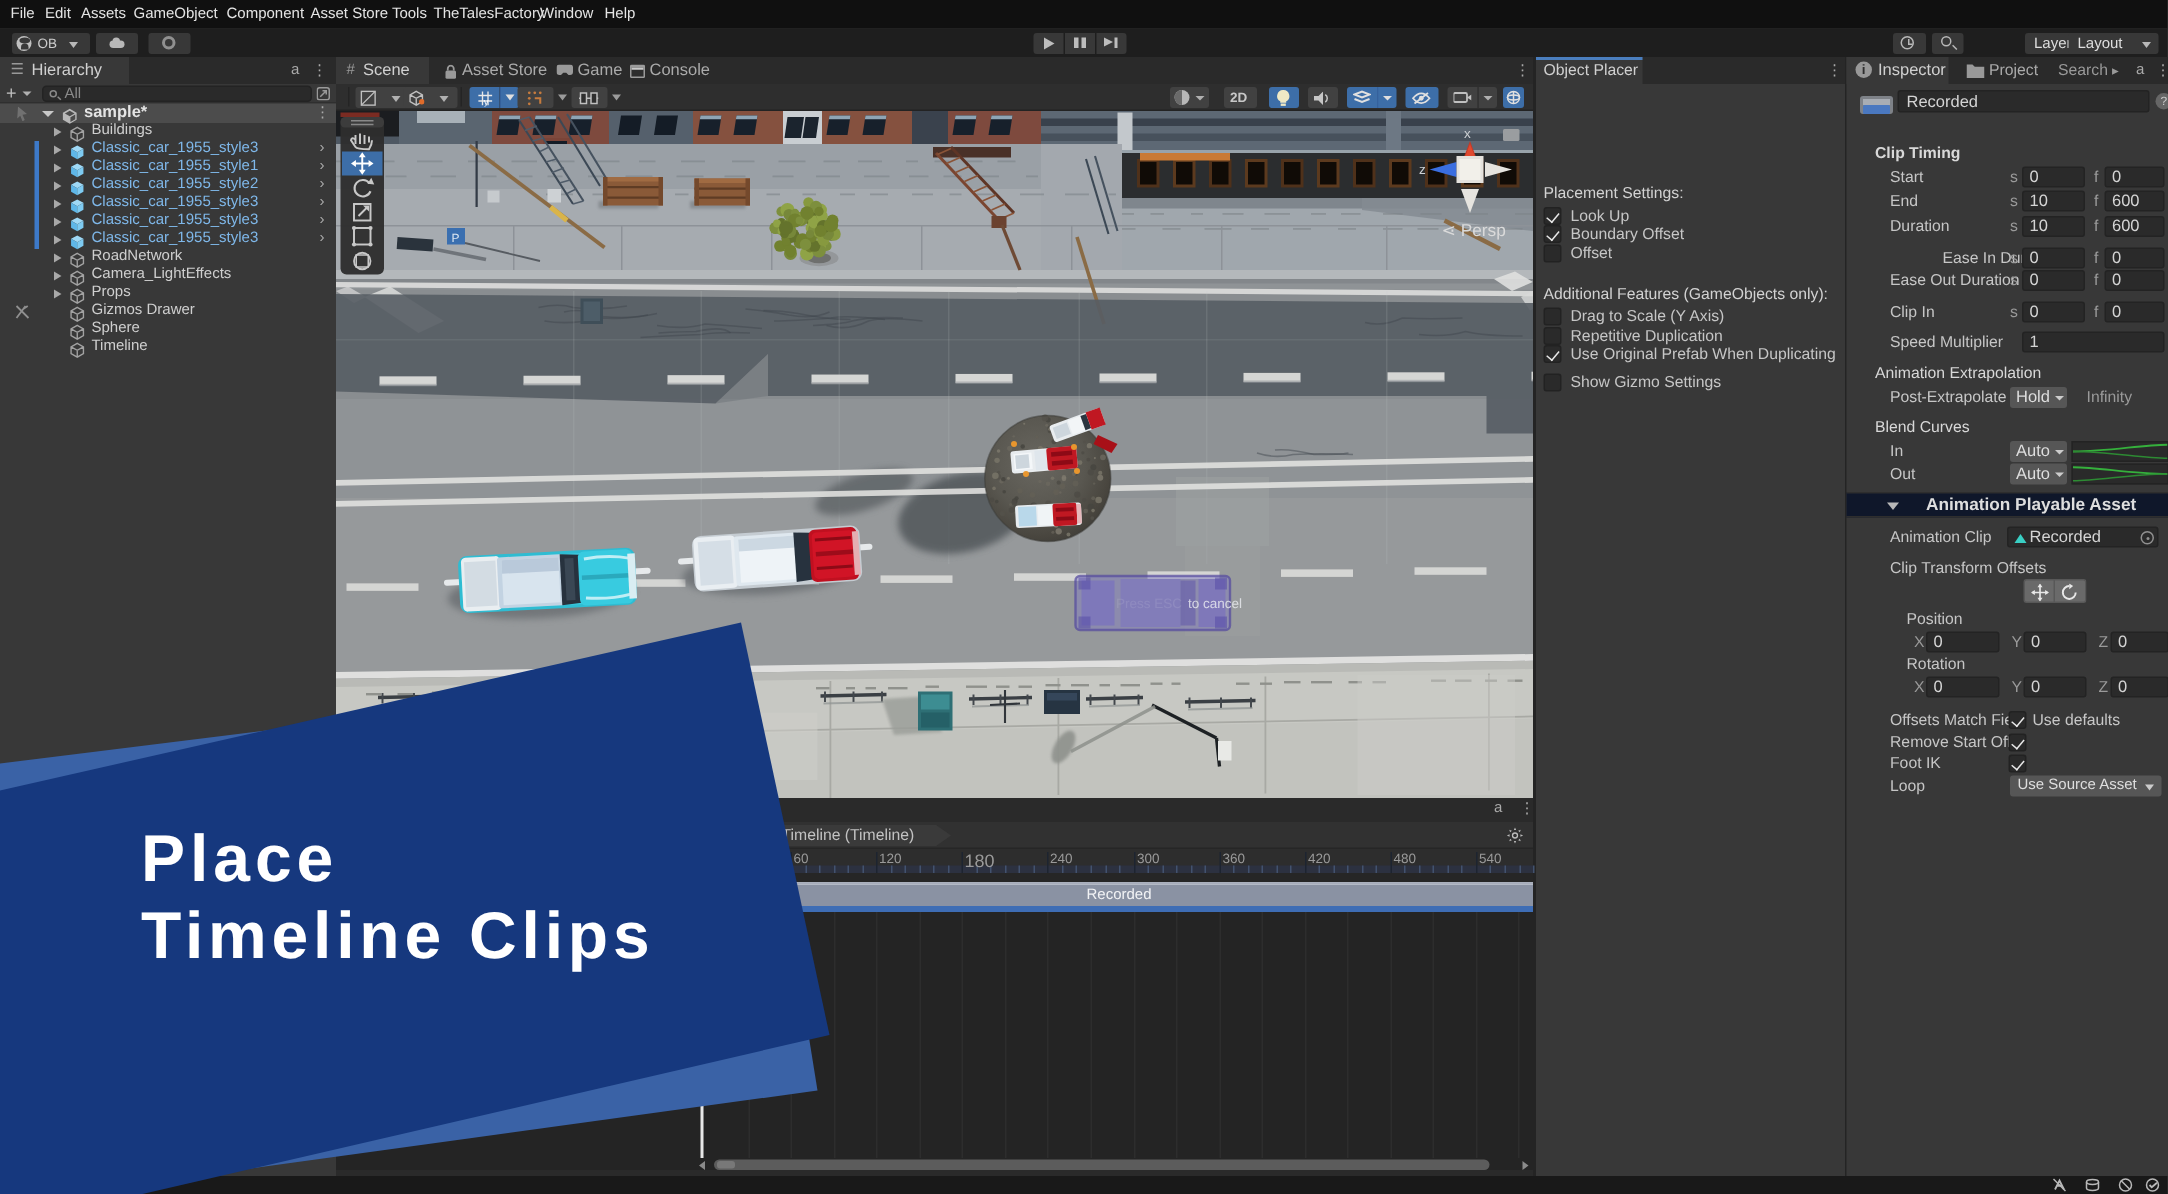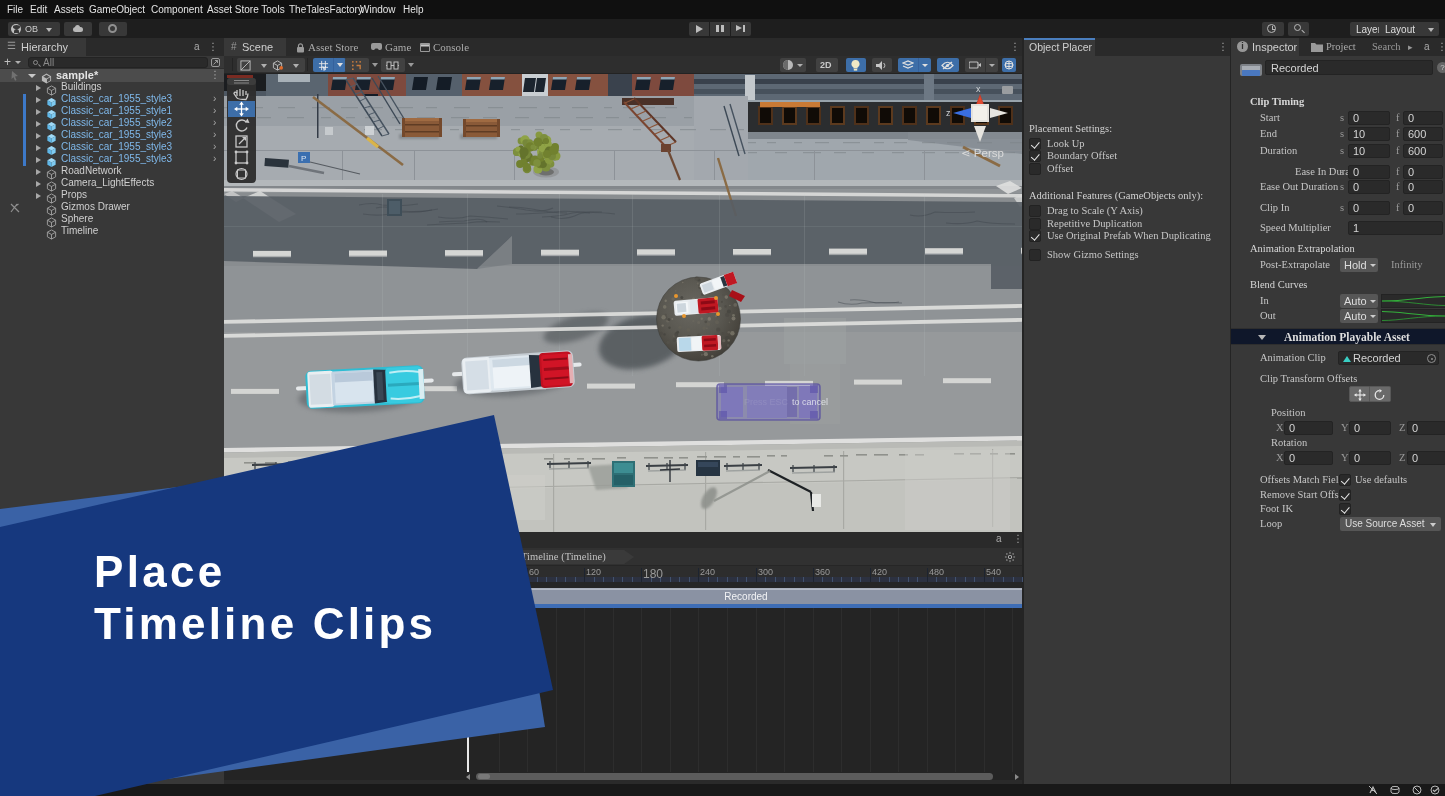--- a/index.html
+++ b/index.html
@@ -1,21 +1,21 @@
 <!DOCTYPE html>
 <html><head>
 <meta charset="utf-8">
 <style>
   * { margin:0; padding:0; box-sizing:border-box; }
   html,body { width:1445px; height:796px; overflow:hidden; background:#383838;
     font-family:"Liberation Sans", sans-serif; }
   .ab { position:absolute; }
   .tabbar { background:#2a2a2a; }
   .tab { background:#383838; color:#d0d0d0; font-size:11px; }
-  .lbl { color:#c6c6c6; font-size:10.5px; white-space:nowrap;font-family:Liberation Serif, serif; }
+  .lbl { color:#c6c6c6; font-size:10.5px; white-space:nowrap; }
   .fld { background:#2a2a2a; border:1px solid #232323; border-radius:2px;
     color:#d4d4d4; font-size:11px; }
   .dd { background:#565656; border-radius:2px; color:#dedede; font-size:11px; }
   .cb { width:12px; height:12px; background:#2a2a2a; border:1px solid #222;
     border-radius:2px; position:absolute; }
   .cb.on::after { content:""; position:absolute; left:3px; top:0.5px; width:3.5px; height:6.5px;
     border:solid #e8e8e8; border-width:0 1.6px 1.6px 0; transform:rotate(40deg); }
   .arrow { width:0; height:0; position:absolute; }
 </style>
 </head>

